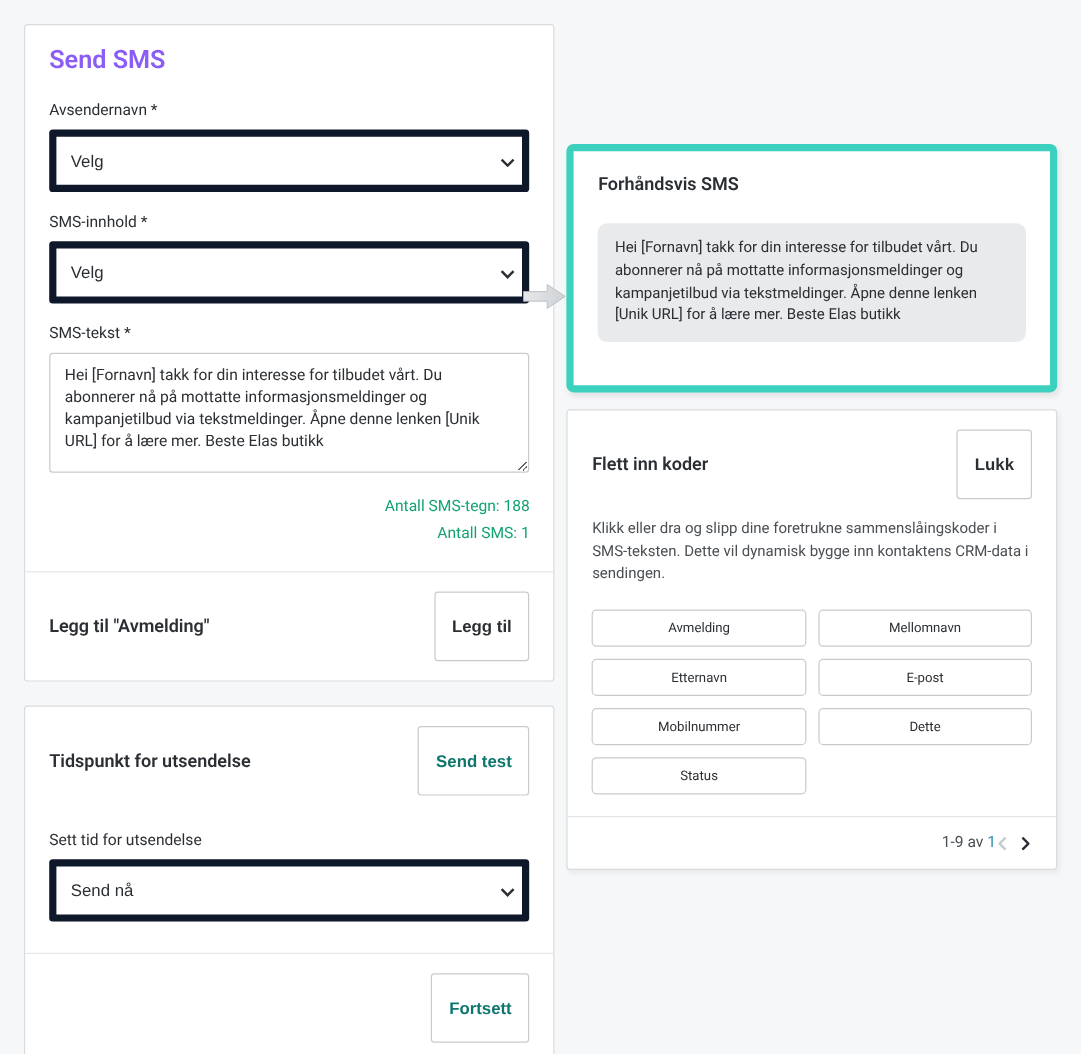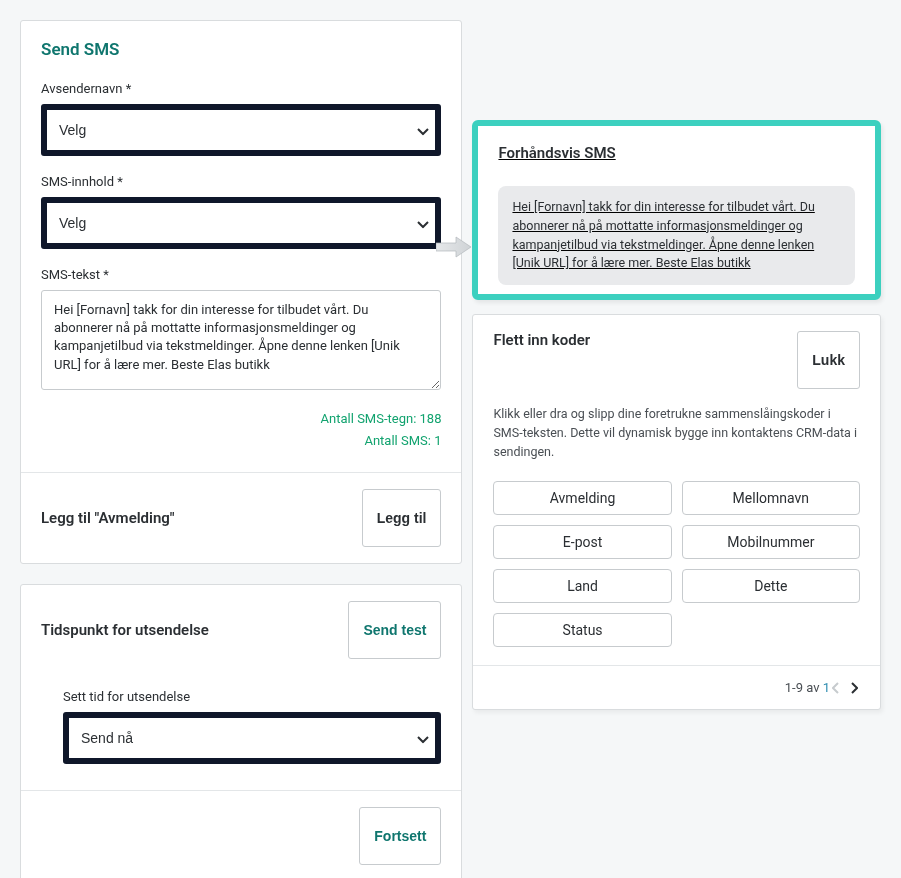--- a/index.html
+++ b/index.html
@@ -29,23 +29,23 @@
       display: flex;
       flex-direction: column;
     }
     .card {
       background: #fff;
       border: 1px solid #d9dcde;
       border-radius: 3px;
     }
     .card-header {
       padding: 18px 20px 14px 20px;
-      font-size: 17px;
-      font-weight: 600;
-      color: #0f766e;
+      font-size: 21px;
+      font-weight: 600;
+      color: #8b5cf6;
     }
     .card-body {
       padding: 8px 20px 20px 20px;
     }
     .card-section {
       border-top: 1px solid #e3e6e8;
       padding: 16px 20px;
       display: flex;
       justify-content: space-between;
       align-items: center;
@@ -137,22 +137,21 @@
     }
     
     .preview-outer {
       border: 6px solid #3cd0bf;
       border-radius: 6px;
       background: #fff;
       box-shadow: 2px 3px 4px rgba(0,0,0,0.07);
       position: relative;
     }
     .preview-inner {
-      padding: 18px 20px 9px 20px;
-      text-decoration: underline;
+      padding: 18px 20px 36px 20px;
     }
     .preview-title {
       font-size: 15px;
       font-weight: 600;
       color: #2b2f33;
       margin-bottom: 24px;
     }
     .bubble {
       background: #e9eaec;
       border-radius: 8px;
@@ -166,21 +165,21 @@
     .codes-card {
       background: #fff;
       border: 1px solid #d9dcde;
       border-radius: 3px;
       margin-top: 14px;
       box-shadow: 2px 3px 4px rgba(0,0,0,0.05);
     }
     .codes-header {
       display: flex;
       justify-content: space-between;
-      align-items: flex-start;
+      align-items: center;
       padding: 16px 20px 10px 20px;
     }
     .codes-title {
       font-size: 15px;
       font-weight: 600;
       color: #2b2f33;
     }
     .codes-desc {
       padding: 6px 20px 10px 20px;
       font-size: 12.5px;
@@ -192,21 +191,21 @@
       grid-template-columns: 1fr 1fr;
       gap: 10px;
       padding: 10px 20px 18px 20px;
     }
     .code-chip {
       border: 1px solid #c7cbce;
       border-radius: 4px;
       background: #fff;
       text-align: center;
       padding: 8px 4px;
-      font-size: 14px;
+      font-size: 11px;
       color: #2b2f33;
       cursor: pointer;
     }
     .pagination {
       border-top: 1px solid #e3e6e8;
       padding: 14px 20px;
       display: flex;
       justify-content: flex-end;
       align-items: center;
       font-size: 13px;
@@ -297,21 +296,21 @@
         <button class="btn">Legg til</button>
       </div>
     </div>
 
     <div class="card">
       <div class="schedule-header">
         <div class="schedule-title">Tidspunkt for utsendelse</div>
         <button class="btn btn-disabled">Send test</button>
       </div>
       <div class="card-body" style="padding-top:14px;">
-        <div class="field" style="margin-bottom:6px;margin-left:22px;">
+        <div class="field" style="margin-bottom:6px;">
           <label class="field-label">Sett tid for utsendelse</label>
           <div class="select-wrapper">
             <select class="select">
               <option>Send nå</option>
             </select>
             <span class="select-caret">
               <svg class="caret-svg" viewBox="0 0 12 8">
                   <path d="M1 1.5 L6 6.5 L11 1.5" fill="none" stroke="#2b2f33" stroke-width="2"></path>
                 </svg>
             </span>
@@ -347,23 +346,23 @@
 
     <div class="codes-card">
       <div class="codes-header">
         <div class="codes-title">Flett inn koder</div>
         <button class="btn">Lukk</button>
       </div>
       <div class="codes-desc">Klikk eller dra og slipp dine foretrukne sammenslåingskoder i SMS-teksten. Dette vil dynamisk bygge inn kontaktens CRM-data i sendingen.</div>
       <div class="codes-grid" id="codes-grid">
           <div class="code-chip">Avmelding</div>
           <div class="code-chip">Mellomnavn</div>
+          <div class="code-chip">Etternavn</div>
           <div class="code-chip">E-post</div>
           <div class="code-chip">Mobilnummer</div>
-          <div class="code-chip">Land</div>
           <div class="code-chip">Dette</div>
           <div class="code-chip">Status</div>
         </div>
       <div class="pagination">
         <span>
           <span>1-9 av</span>
           <span class="pag-accent">1</span>
         </span>
         <span class="pag-arrows">
           <span class="pag-arrow">

